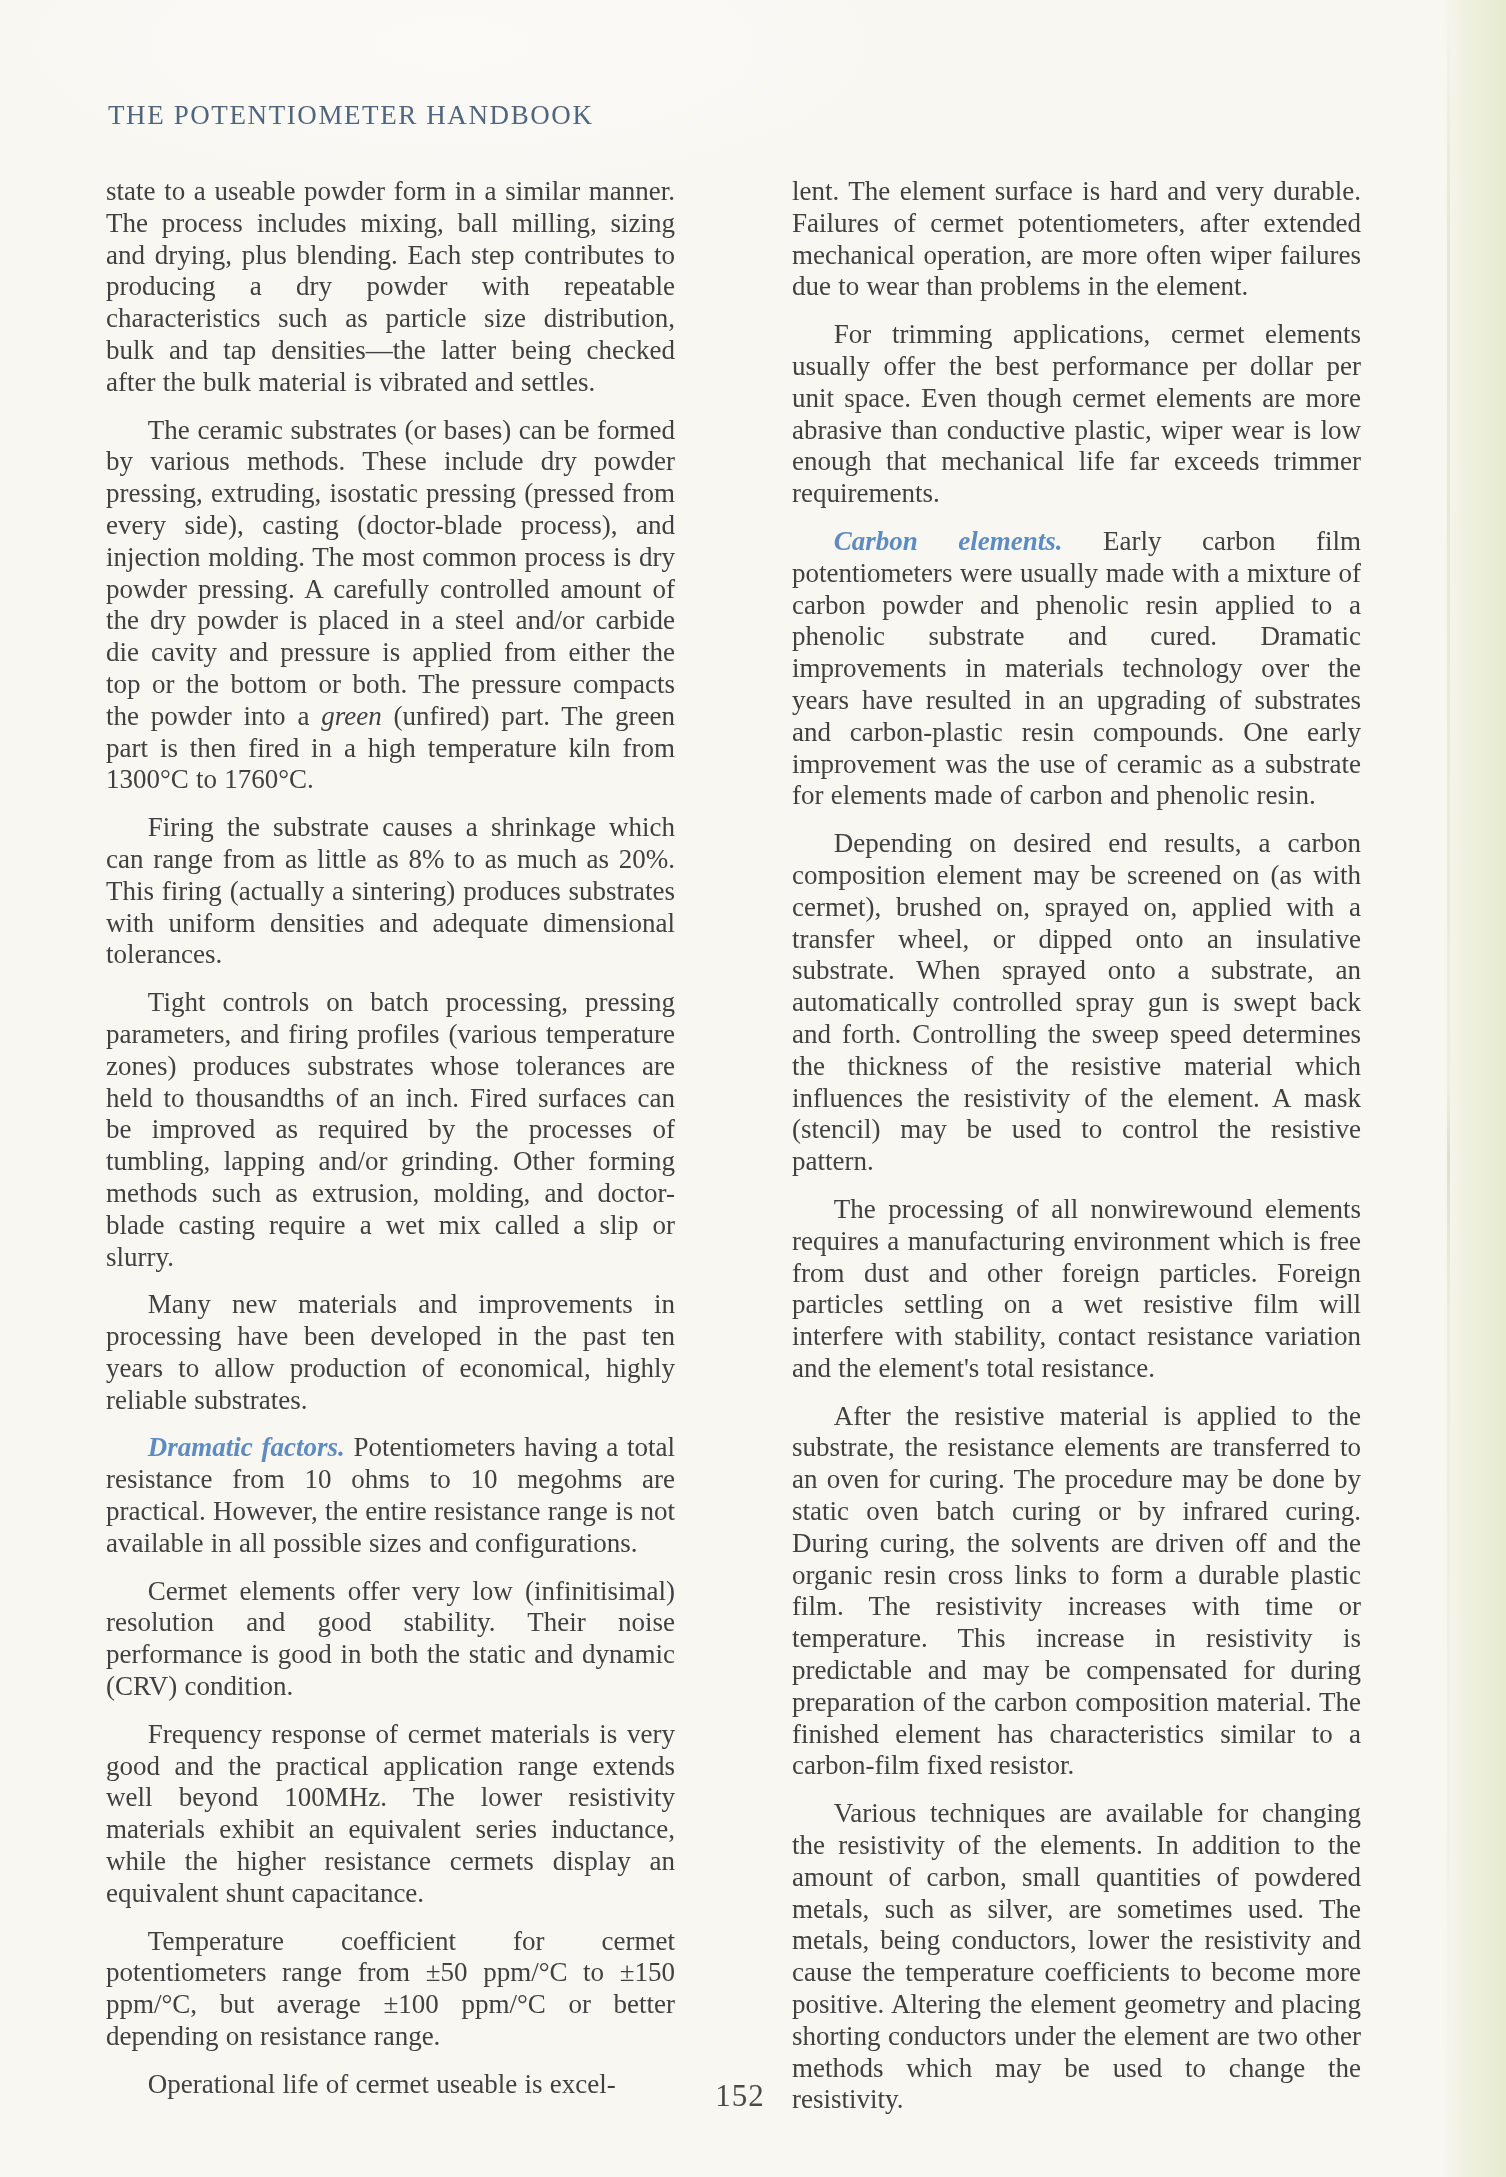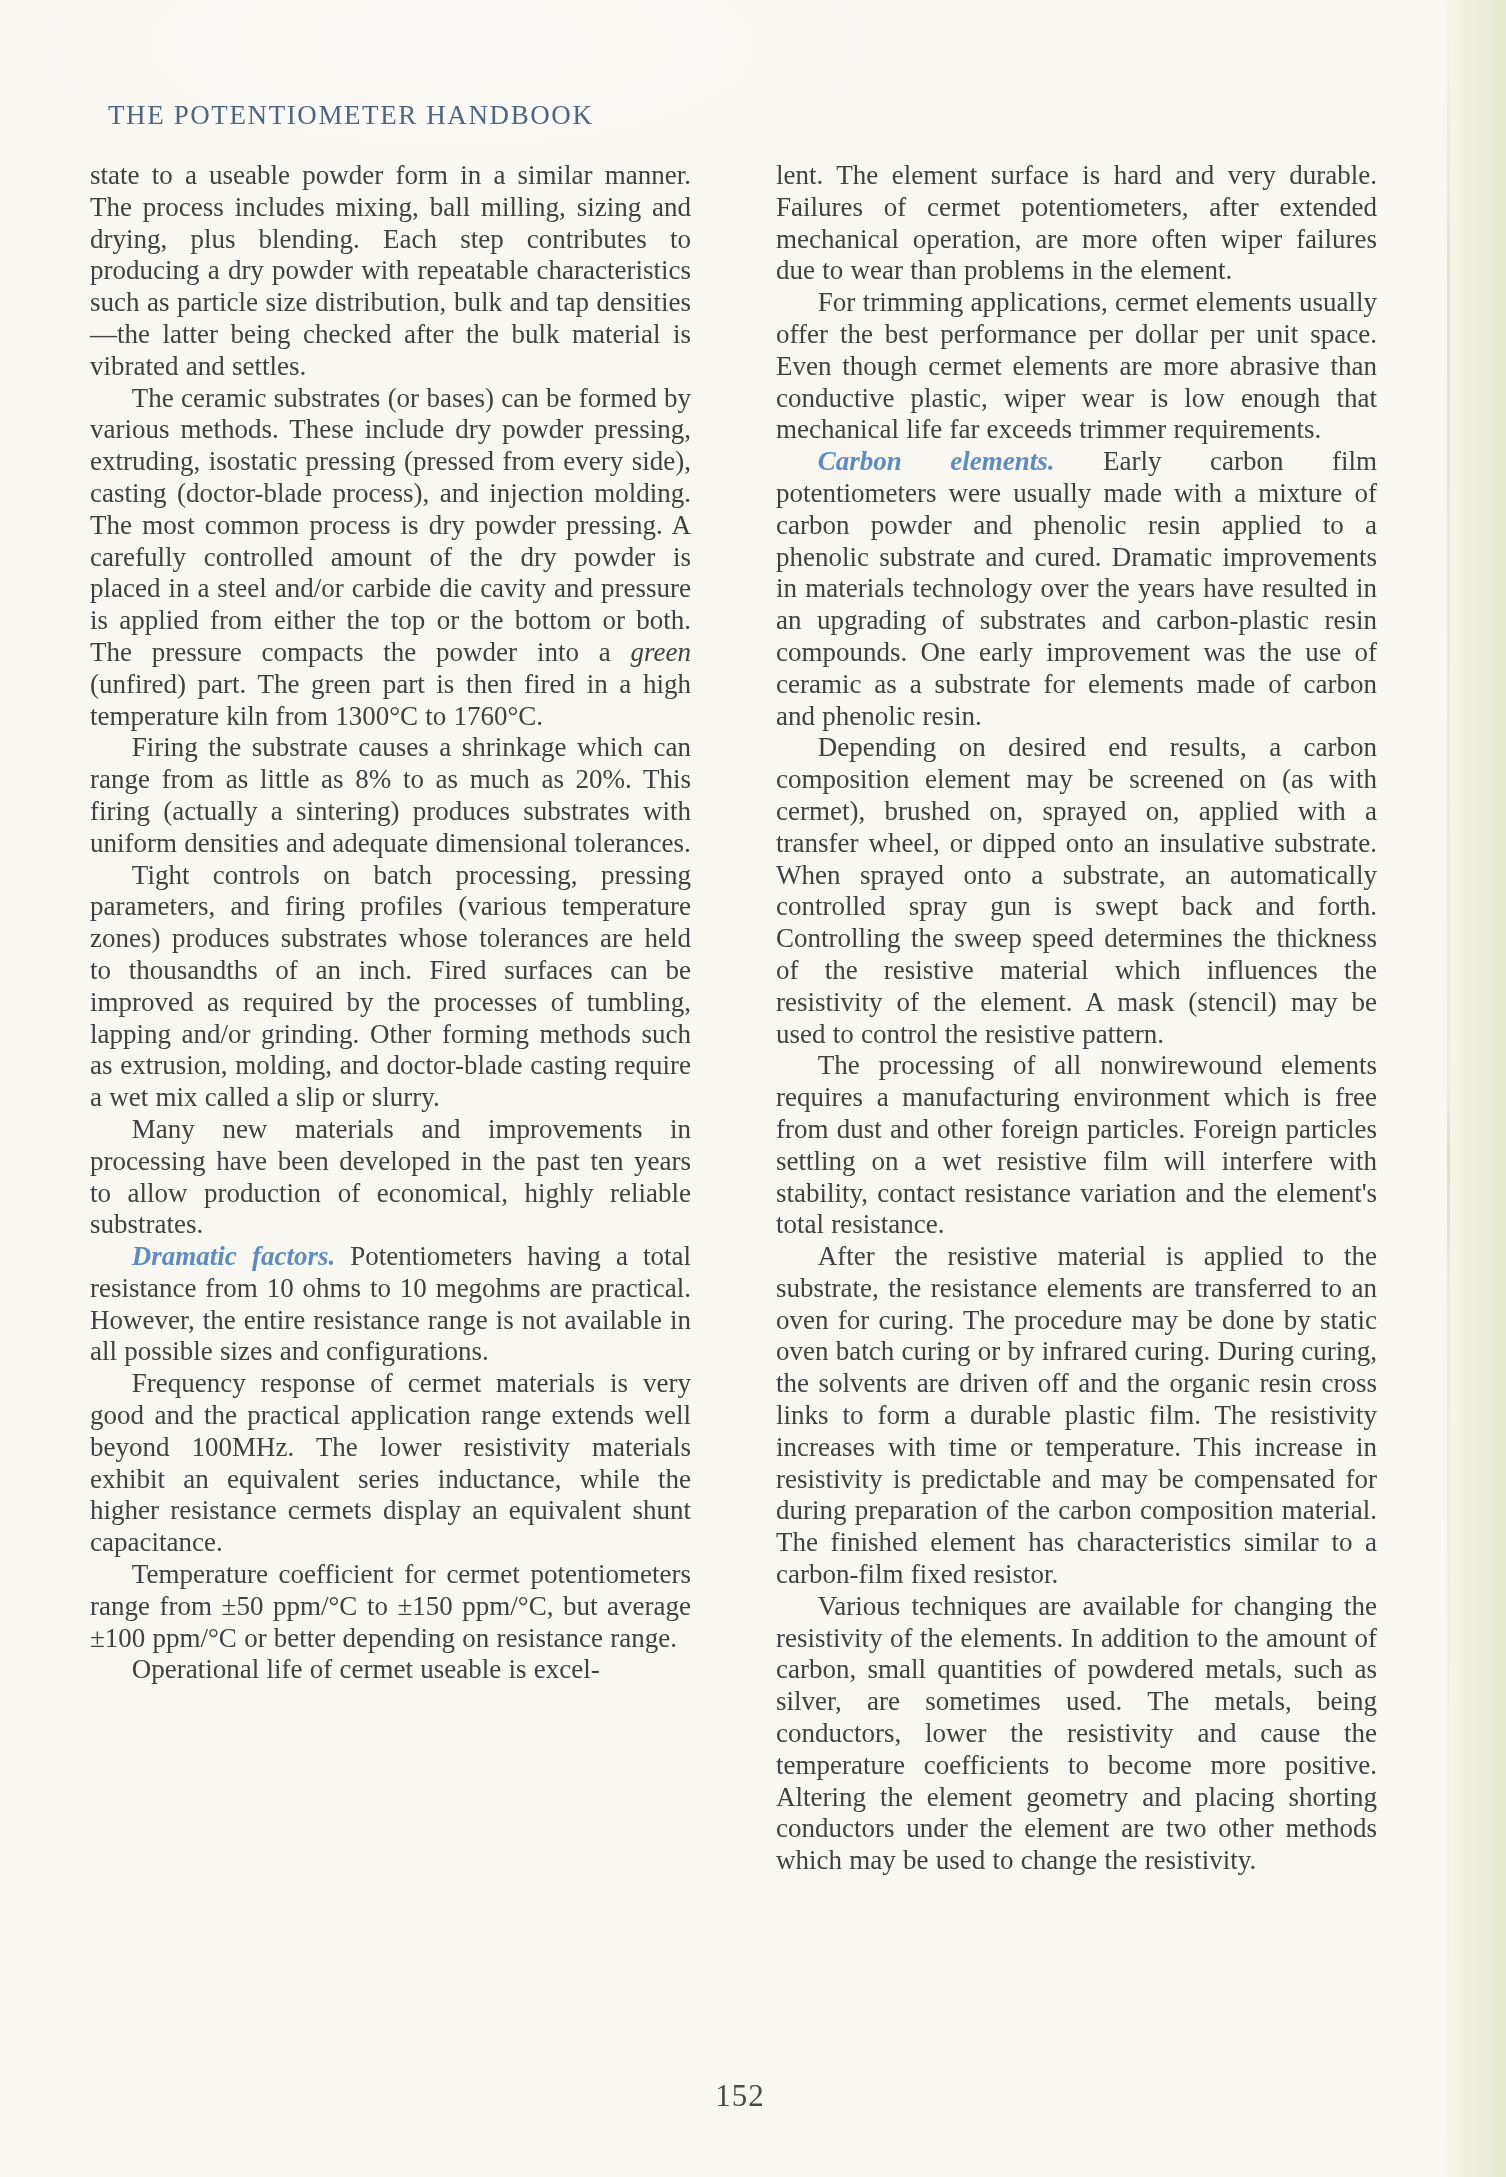--- a/index.html
+++ b/index.html
@@ -56,21 +56,21 @@
   }
   .column {
     width: 601px;
     color: #414141;
     font-size: 27px;
     line-height: 31.8px;
     text-align: justify;
     word-spacing: 0.5px;
   }
   .para {
-    margin: 0;
+    margin: 16px;
     font-family: Liberation Serif, serif;
   }
   .para.indent {
     text-indent: 1.55em;
   }
   .it {
     font-style: italic;
   }
   .lead {
     font-style: italic;
@@ -98,20 +98,21 @@
   <h1 class="page-header">THE POTENTIOMETER HANDBOOK</h1>
 
   <div class="text-columns">
     <div class="column">
         <p class="para"><span class="">state to a useable powder form in a similar manner. The process includes mixing, ball milling, sizing and drying, plus blending. Each step contributes to producing a dry powder with repeatable characteristics such as particle size distribution, bulk and tap densities—the latter being checked after the bulk material is vibrated and settles.</span></p>
         <p class="para indent"><span class="">The ceramic substrates (or bases) can be formed by various methods. These include dry powder pressing, extruding, isostatic pressing (pressed from every side), casting (doctor-blade process), and injection molding. The most common process is dry powder pressing. A carefully controlled amount of the dry powder is placed in a steel and/or carbide die cavity and pressure is applied from either the top or the bottom or both. The pressure compacts the powder into a </span><span class="it">green</span><span class=""> (unfired) part. The green part is then fired in a high temperature kiln from 1300°C to 1760°C.</span></p>
         <p class="para indent"><span class="">Firing the substrate causes a shrinkage which can range from as little as 8% to as much as 20%. This firing (actually a sintering) produces substrates with uniform densities and adequate dimensional tolerances.</span></p>
         <p class="para indent"><span class="">Tight controls on batch processing, pressing parameters, and firing profiles (various temperature zones) produces substrates whose tolerances are held to thousandths of an inch. Fired surfaces can be improved as required by the processes of tumbling, lapping and/or grinding. Other forming methods such as extrusion, molding, and doctor-blade casting require a wet mix called a slip or slurry.</span></p>
         <p class="para indent"><span class="">Many new materials and improvements in processing have been developed in the past ten years to allow production of economical, highly reliable substrates.</span></p>
         <p class="para indent"><span class="lead">Dramatic factors.</span><span class=""> Potentiometers having a total resistance from 10 ohms to 10 megohms are practical. However, the entire resistance range is not available in all possible sizes and configurations.</span></p>
+        <p class="para indent"><span class="">Cermet elements offer very low (infinitisimal) resolution and good stability. Their noise performance is good in both the static and dynamic (CRV) condition.</span></p>
         <p class="para indent"><span class="">Frequency response of cermet materials is very good and the practical application range extends well beyond 100MHz. The lower resistivity materials exhibit an equivalent series inductance, while the higher resistance cermets display an equivalent shunt capacitance.</span></p>
         <p class="para indent"><span class="">Temperature coefficient for cermet potentiometers range from ±50 ppm/°C to ±150 ppm/°C, but average ±100 ppm/°C or better depending on resistance range.</span></p>
         <p class="para indent"><span class="">Operational life of cermet useable is excel-</span></p>
       </div>
     <div class="column">
         <p class="para"><span class="">lent. The element surface is hard and very durable. Failures of cermet potentiometers, after extended mechanical operation, are more often wiper failures due to wear than problems in the element.</span></p>
         <p class="para indent"><span class="">For trimming applications, cermet elements usually offer the best performance per dollar per unit space. Even though cermet elements are more abrasive than conductive plastic, wiper wear is low enough that mechanical life far exceeds trimmer requirements.</span></p>
         <p class="para indent"><span class="lead">Carbon elements.</span><span class=""> Early carbon film potentiometers were usually made with a mixture of carbon powder and phenolic resin applied to a phenolic substrate and cured. Dramatic improvements in materials technology over the years have resulted in an upgrading of substrates and carbon-plastic resin compounds. One early improvement was the use of ceramic as a substrate for elements made of carbon and phenolic resin.</span></p>
         <p class="para indent"><span class="">Depending on desired end results, a carbon composition element may be screened on (as with cermet), brushed on, sprayed on, applied with a transfer wheel, or dipped onto an insulative substrate. When sprayed onto a substrate, an automatically controlled spray gun is swept back and forth. Controlling the sweep speed determines the thickness of the resistive material which influences the resistivity of the element. A mask (stencil) may be used to control the resistive pattern.</span></p>
         <p class="para indent"><span class="">The processing of all nonwirewound elements requires a manufacturing environment which is free from dust and other foreign particles. Foreign particles settling on a wet resistive film will interfere with stability, contact resistance variation and the element's total resistance.</span></p>

